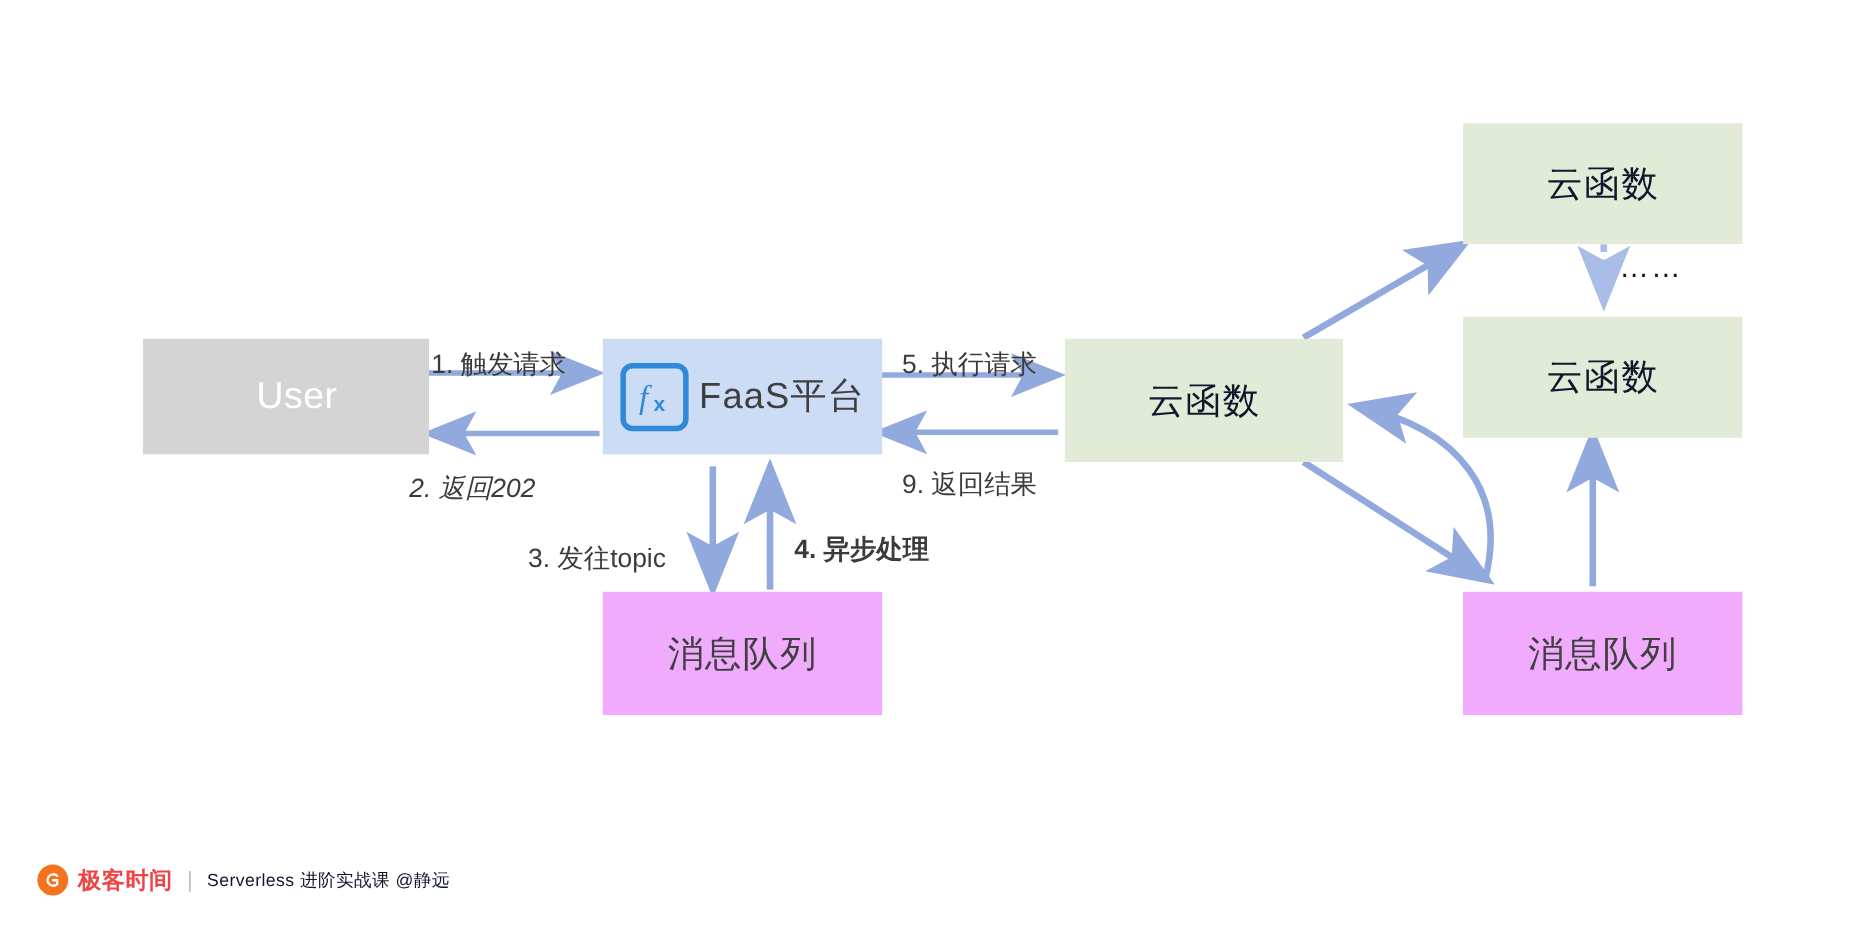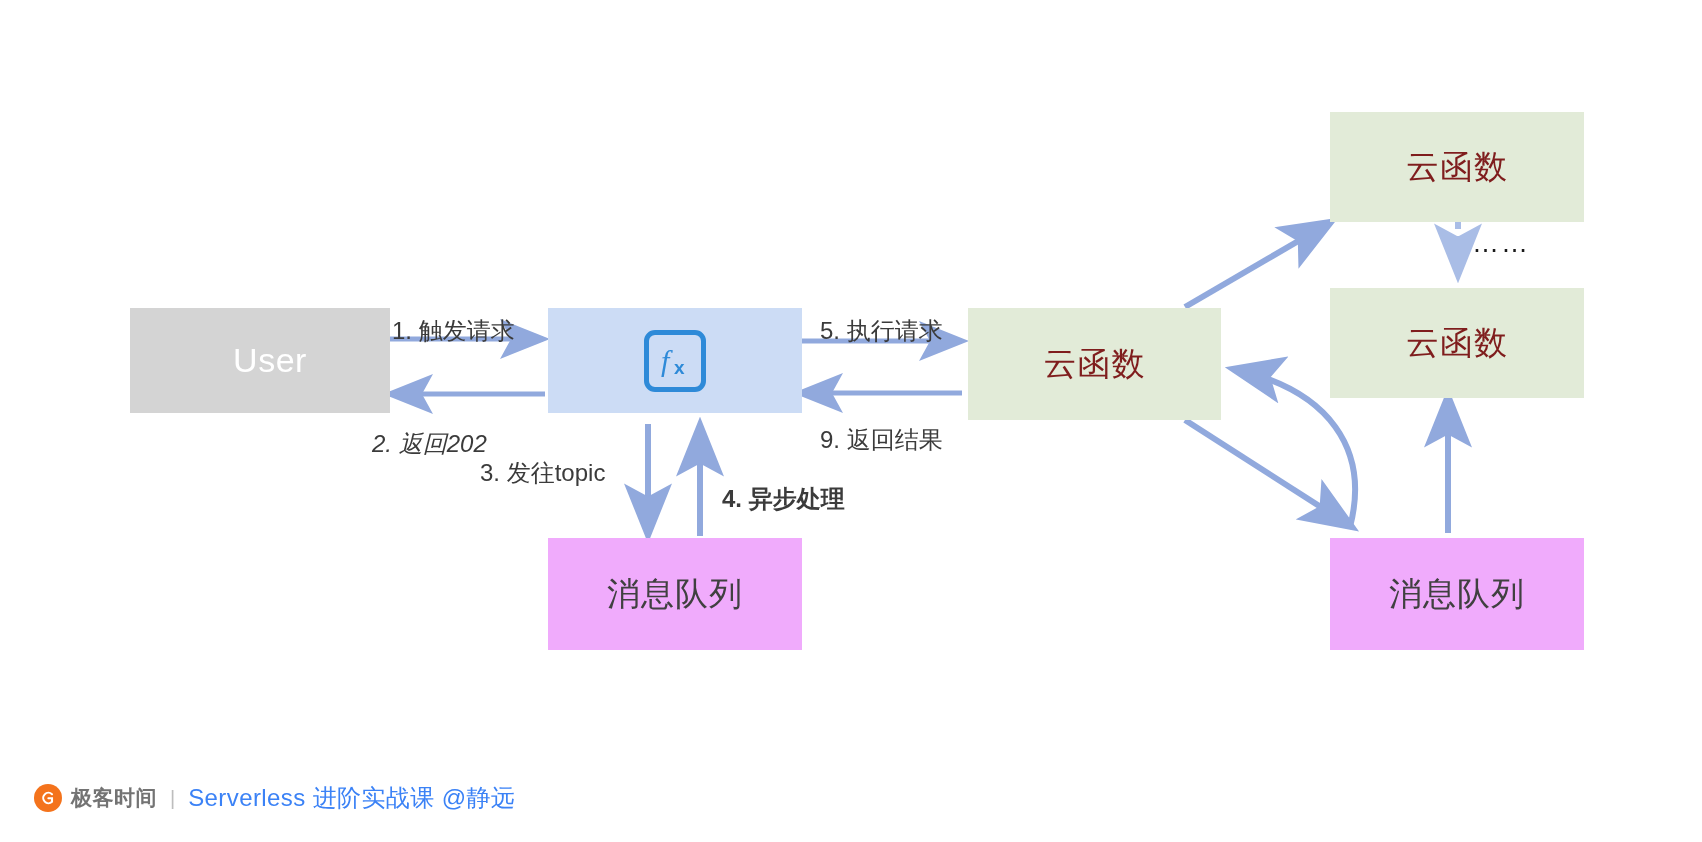--- a/index.html
+++ b/index.html
@@ -34,21 +34,21 @@
     font-size: 34px;
     letter-spacing: 0.5px;
   }
   .node.faas {
     background: #ccdcf5;
     color: #3f3f3f;
     gap: 10px;
   }
   .node.green {
     background: #e2ebd8;
-    color: #7f1d1d;
+    color: #0f172a;
   }
   .node.queue {
     background: #f0abfc;
     color: #404040;
   }
   .fx-icon {
     width: 62px;
     height: 62px;
     border: 5px solid #2e8ad8;
     border-radius: 11px;
@@ -93,32 +93,32 @@
     width: 28px; height: 28px;
     border-radius: 50%;
     background: #f4731c;
     display: flex;
     align-items: center;
     justify-content: center;
     flex: none;
   }
   .footer .brand {
     font-size: 21px;
-    color: #737373;
+    color: #ef4444;
     font-weight: bold;
     letter-spacing: 0.5px;
   }
   .footer .divider {
     color: #bdbdbd;
     font-size: 20px;
     margin: 0 4px;
   }
   .footer .sub {
-    font-size: 24px;
-    color: #3b82f6;
+    font-size: 16px;
+    color: #0f172a;
     letter-spacing: 0.4px;
   }
 </style>
 </head>
 <body>
 
 <div id="stage">
 
   <svg class="wires" viewBox="0 0 1702 842">
     <defs>
@@ -179,20 +179,21 @@
     <span>User</span>
   </div>
 
   <div class="node faas" style="left:548px; top:308px; width:254px; height:105px;">
     <span class="fx-icon">
       <svg width="40" height="40" viewBox="0 0 40 40">
         <text x="6" y="30" font-family="Liberation Serif, serif" font-style="italic" font-size="30" fill="#2e8ad8">f</text>
         <text x="19" y="33" font-family="Liberation Sans, sans-serif" font-weight="bold" font-size="19" fill="#2e8ad8">x</text>
       </svg>
     </span>
+    <span>FaaS平台</span>
   </div>
 
   <div class="node queue" style="left:548px; top:538px; width:254px; height:112px;">
     <span>消息队列</span>
   </div>
 
   <div class="node green" style="left:968px; top:308px; width:253px; height:112px;">
     <span>云函数</span>
   </div>
 
@@ -203,21 +204,21 @@
   <div class="node green" style="left:1330px; top:288px; width:254px; height:110px;">
     <span>云函数</span>
   </div>
 
   <div class="node queue" style="left:1330px; top:538px; width:254px; height:112px;">
     <span>消息队列</span>
   </div>
 
   <div class="edge-label" style="left:392px; top:315px;">1. 触发请求</div>
   <div class="edge-label" style="left:372px; top:428px;font-style:italic;">2. 返回202</div>
-  <div class="edge-label" style="left:480px; top:457px;">3. 发往topic</div>
+  <div class="edge-label" style="left:480px; top:491px;">3. 发往topic</div>
   <div class="edge-label" style="left:722px; top:483px;font-weight:bold;">4. 异步处理</div>
   <div class="edge-label" style="left:820px; top:315px;">5. 执行请求</div>
   <div class="edge-label" style="left:820px; top:424px;">9. 返回结果</div>
   <div class="dots-label" style="left:1472px; top:228px;">……</div>
 
   <div class="footer">
     <span class="logo-mark">
       <svg width="18" height="18" viewBox="0 0 18 18">
         <path d="M13 5.2 A5.2 5.2 0 1 0 13 12.8 L13 9.2 L9.4 9.2" fill="none" stroke="#ffffff" stroke-width="2.1" stroke-linecap="round"></path>
       </svg>

